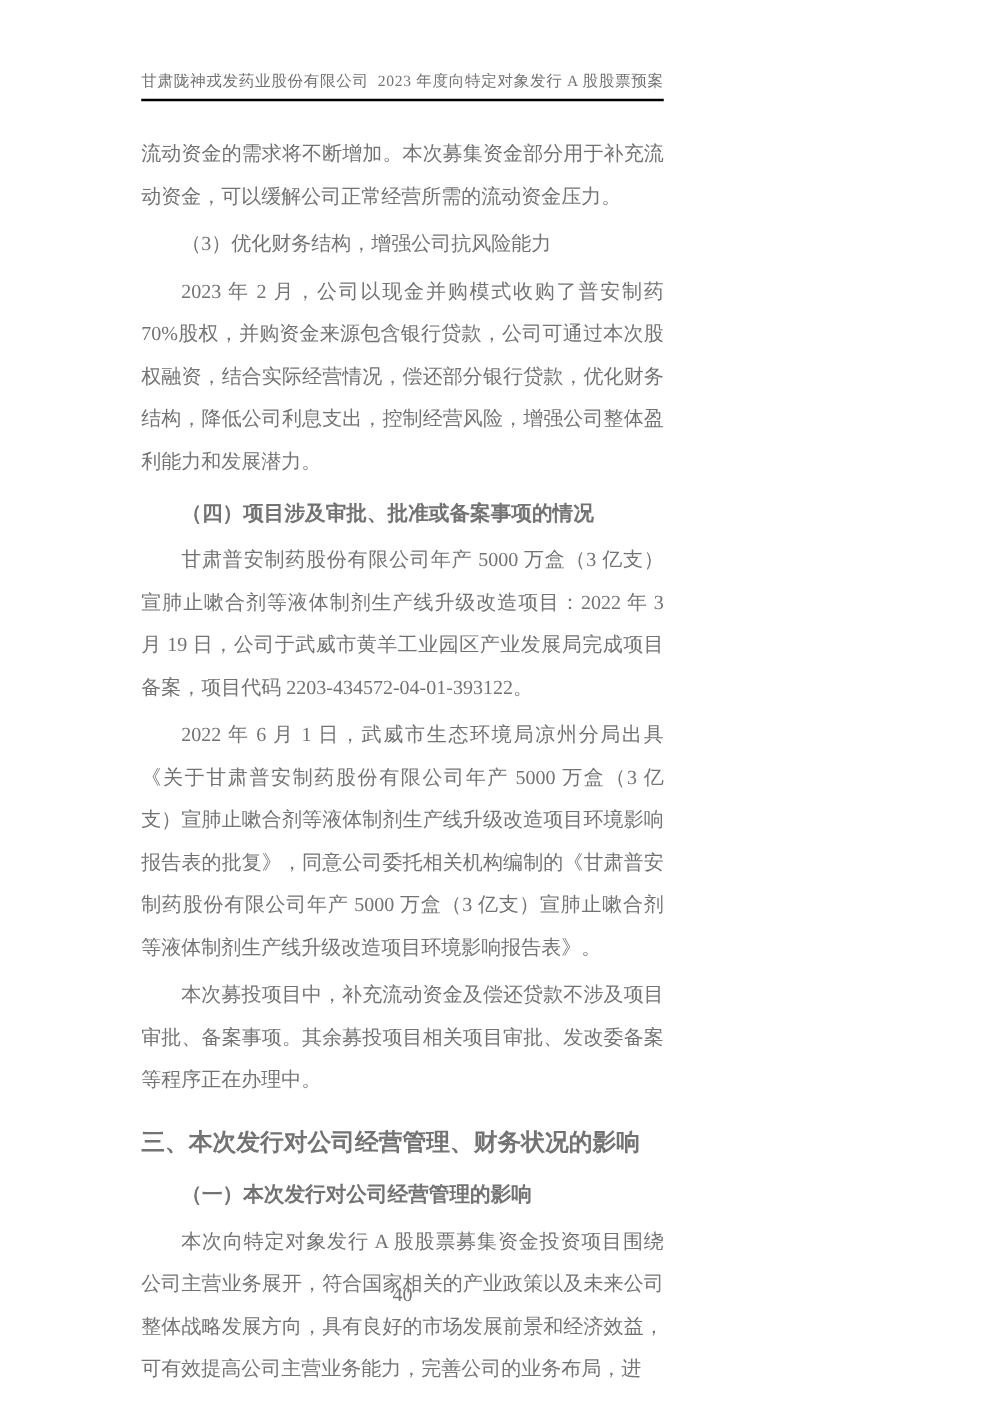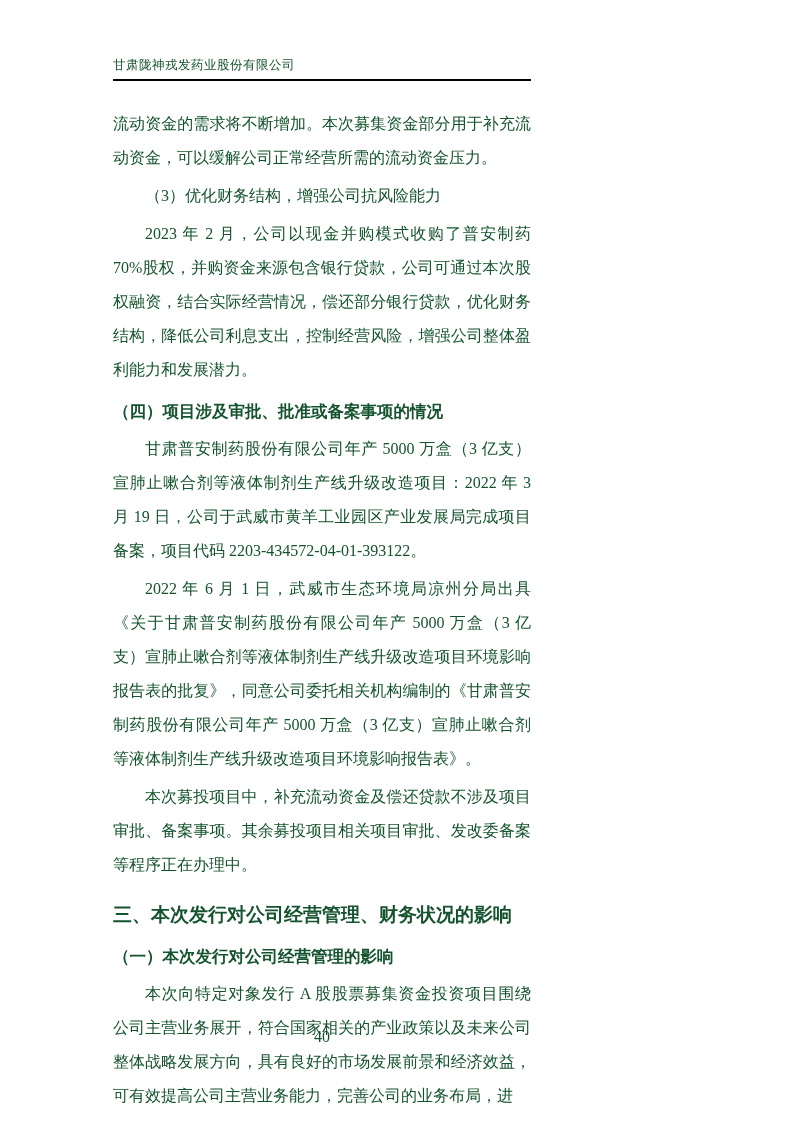--- a/index.html
+++ b/index.html
@@ -3,21 +3,21 @@
 <meta charset="utf-8">
 <style>
   * { margin: 0; padding: 0; box-sizing: border-box; }
   html, body { background: #ffffff; }
   .page {
     position: relative;
     width: 644px;
     height: 1122px;
     background: #ffffff;
     font-family: "Liberation Serif", "DejaVu Serif", serif;
-    color: #14532d;
+    color: #737373;
     overflow: hidden;
   }
   .doc-header {
     margin: 0 113px;
     padding-top: 57px;
     padding-bottom: 5px;
     display: flex;
     justify-content: space-between;
     align-items: flex-end;
     border-bottom: 2px solid #000;
@@ -54,20 +54,21 @@
     text-align: left;
   }
   div.h2 {
     font-family: "Liberation Sans", "DejaVu Sans", sans-serif;
     font-weight: bold;
     font-size: 16.5px;
     margin-top: 7px;
     margin-bottom: 4px;
     line-height: 34px;
     text-align: left;
+    margin-left: 32px;
   }
   .doc-footer {
     position: absolute;
     bottom: 0;
     left: 0;
     width: 100%;
     text-align: center;
   }
   .page-number {
     display: inline-block;
@@ -75,20 +76,21 @@
     font-size: 16px;
   }
 </style>
 </head>
 <body>
 
 <div class="page">
 
   <div class="doc-header">
     <span>甘肃陇神戎发药业股份有限公司</span>
+    <span>2023 年度向特定对象发行 A 股股票预案</span>
   </div>
 
   <div class="doc-body">
       <p class="para-noindent">流动资金的需求将不断增加。本次募集资金部分用于补充流动资金，可以缓解公司正常经营所需的流动资金压力。</p>
       <p class="sub">（3）优化财务结构，增强公司抗风险能力</p>
       <p class="para">2023 年 2 月，公司以现金并购模式收购了普安制药 70%股权，并购资金来源包含银行贷款，公司可通过本次股权融资，结合实际经营情况，偿还部分银行贷款，优化财务结构，降低公司利息支出，控制经营风险，增强公司整体盈利能力和发展潜力。</p>
       <div class="h2">（四）项目涉及审批、批准或备案事项的情况</div>
       <p class="para">甘肃普安制药股份有限公司年产 5000 万盒（3 亿支）宣肺止嗽合剂等液体制剂生产线升级改造项目：2022 年 3 月 19 日，公司于武威市黄羊工业园区产业发展局完成项目备案，项目代码 2203-434572-04-01-393122。</p>
       <p class="para">2022 年 6 月 1 日，武威市生态环境局凉州分局出具《关于甘肃普安制药股份有限公司年产 5000 万盒（3 亿支）宣肺止嗽合剂等液体制剂生产线升级改造项目环境影响报告表的批复》，同意公司委托相关机构编制的《甘肃普安制药股份有限公司年产 5000 万盒（3 亿支）宣肺止嗽合剂等液体制剂生产线升级改造项目环境影响报告表》。</p>
       <p class="para">本次募投项目中，补充流动资金及偿还贷款不涉及项目审批、备案事项。其余募投项目相关项目审批、发改委备案等程序正在办理中。</p>

